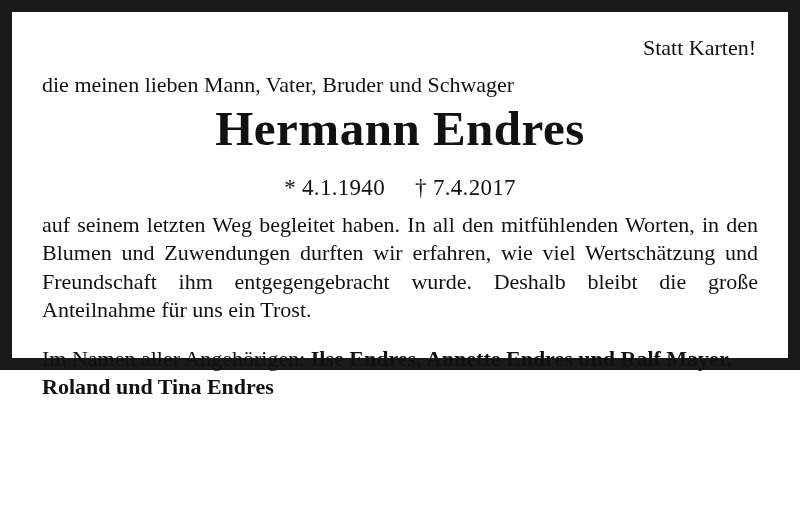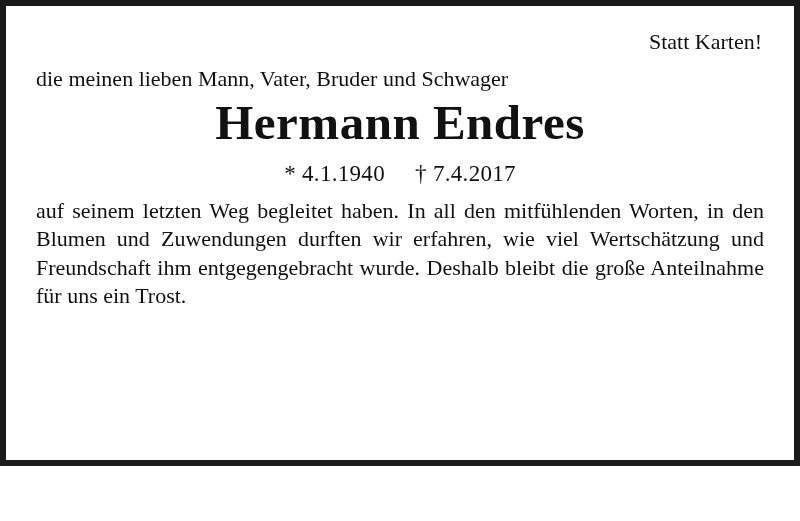--- a/index.html
+++ b/index.html
@@ -11,24 +11,24 @@
     width: 800px;
     height: 521px;
     font-family: "Liberation Serif", serif;
     color: #111111;
   }
   .obituary-frame {
     position: absolute;
     left: 0;
     top: 0;
     width: 800px;
-    height: 466px;
+    height: 370px;
     background: #1a1a1a;
     box-sizing: border-box;
-    padding: 3px;
+    padding: 9px;
   }
   .obituary-inner {
     width: 100%;
     height: 100%;
     background: #ffffff;
     box-sizing: border-box;
     border: 3px solid #1a1a1a;
     padding: 24px 30px 14px 30px;
     position: relative;
   }
@@ -47,21 +47,21 @@
   }
   .intro-line {
     font-size: 22px;
     margin: 0 0 4px 0;
   }
   .deceased-name {
     text-align: center;
     font-size: 49px;
     font-weight: bold;
     letter-spacing: 0.5px;
-    margin: 2px 0 10px 0;
+    margin: 2px 0 18px 0;
     line-height: 1.12;
   }
   .dates-line {
     text-align: center;
     font-size: 23px;
     margin: 0 0 10px 0;
     letter-spacing: 0.3px;
   }
   .dates-line .date-sep {
     display: inline-block;
@@ -102,15 +102,18 @@
     <div class="dates-line">
       <span>*</span>
       <span>4.1.1940</span>
       <span class="date-sep"></span>
       <span>†</span>
       <span>7.4.2017</span>
     </div>
 
     <div class="body-text">auf seinem letzten Weg begleitet haben. In all den mitfühlenden Worten, in den Blumen und Zuwendungen durften wir erfahren, wie viel Wertschätzung und Freundschaft ihm entgegengebracht wurde. Deshalb bleibt die große Anteilnahme für uns ein Trost.</div>
 
+    <div class="closing-block">
+      <span class="closing-prefix">Im Namen aller Angehörigen: </span><span class="closing-names">Ilse Endres, Annette Endres und Ralf Mayer, Roland und Tina Endres</span>
+    </div>
 
   </div>
 </div>
 
 </body></html>

